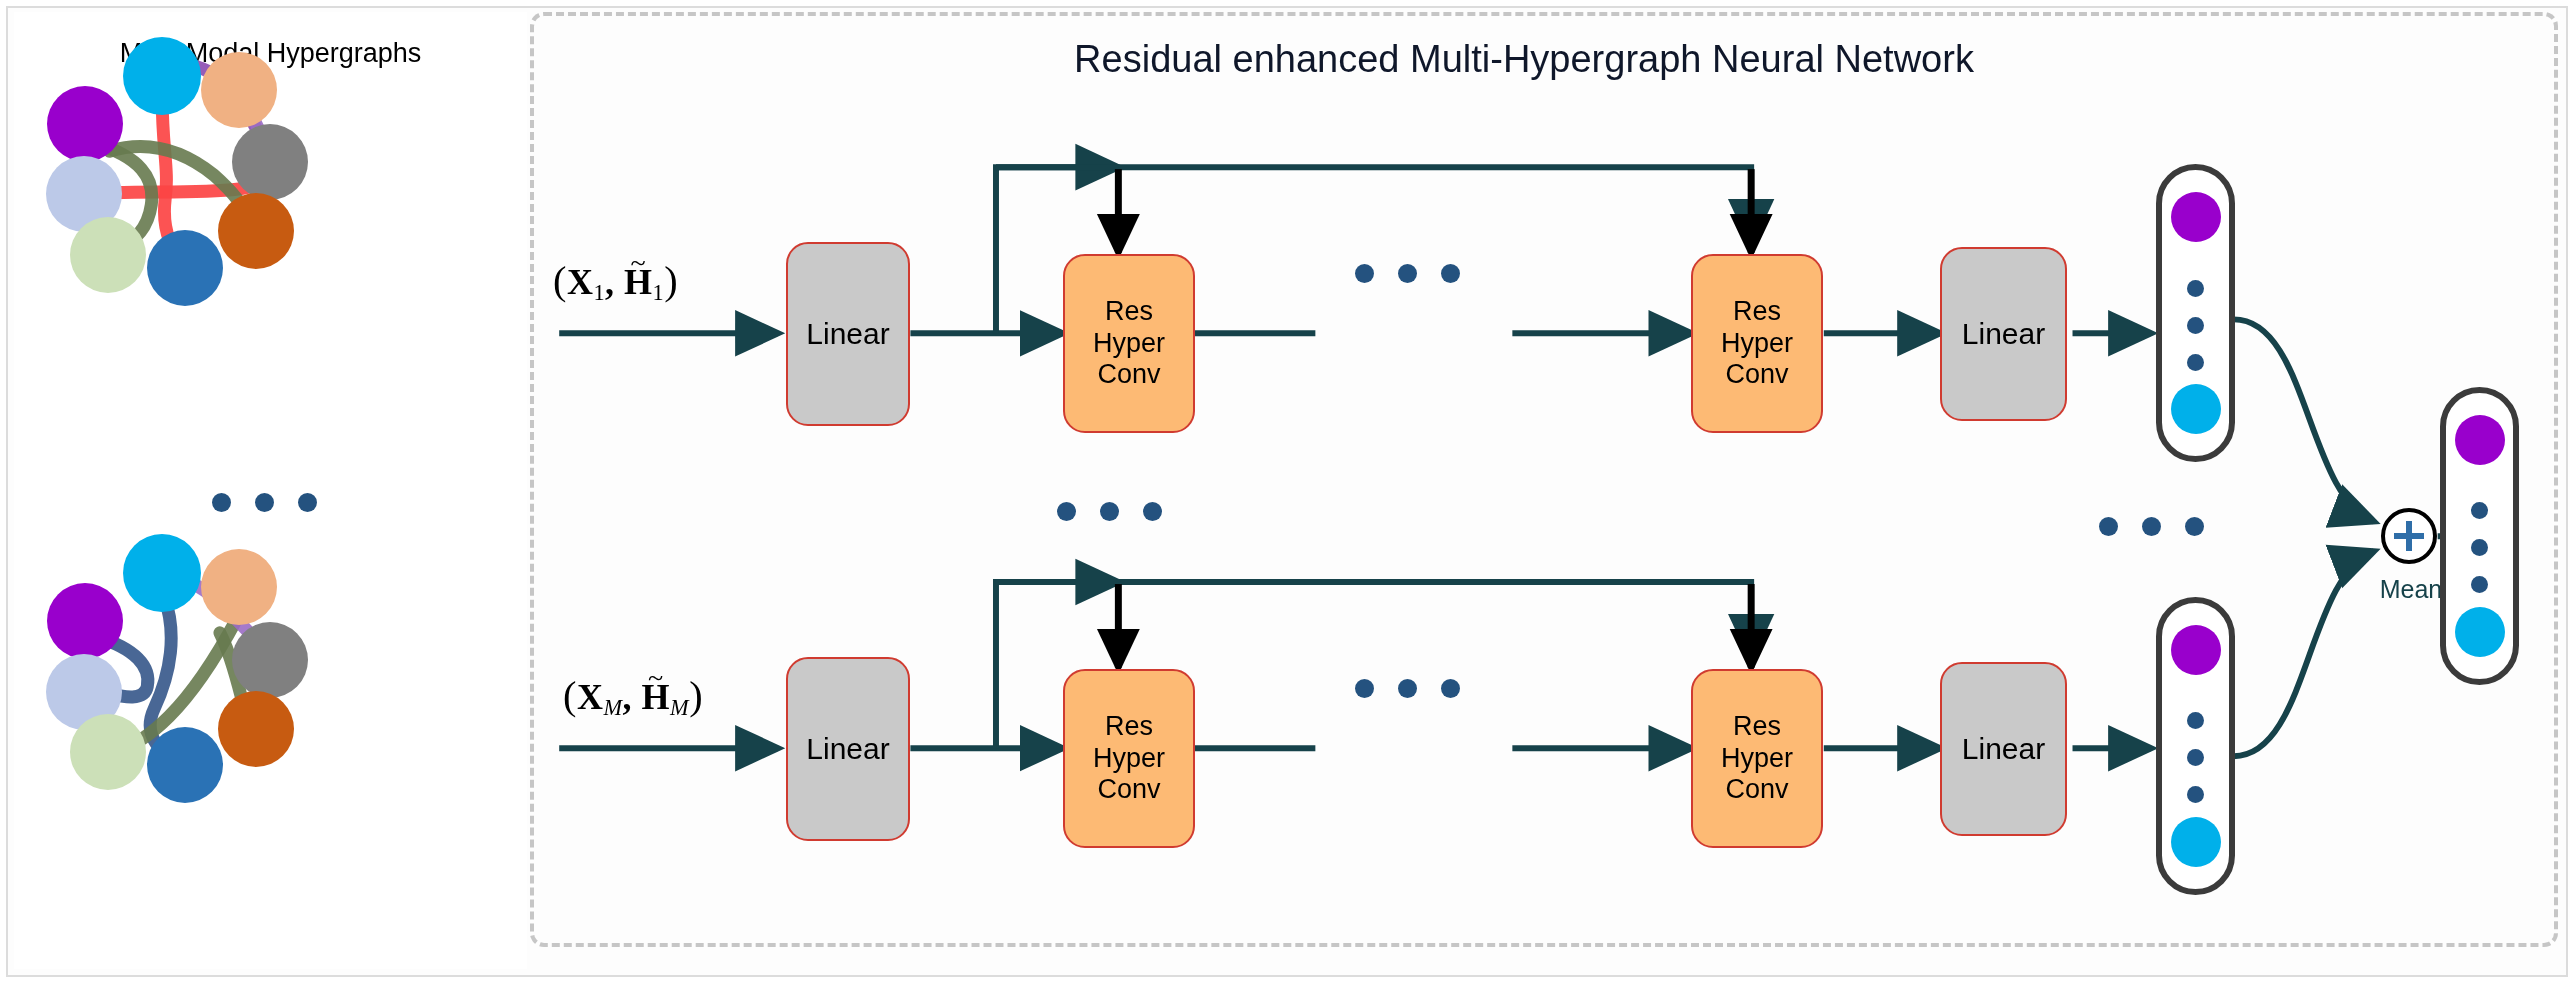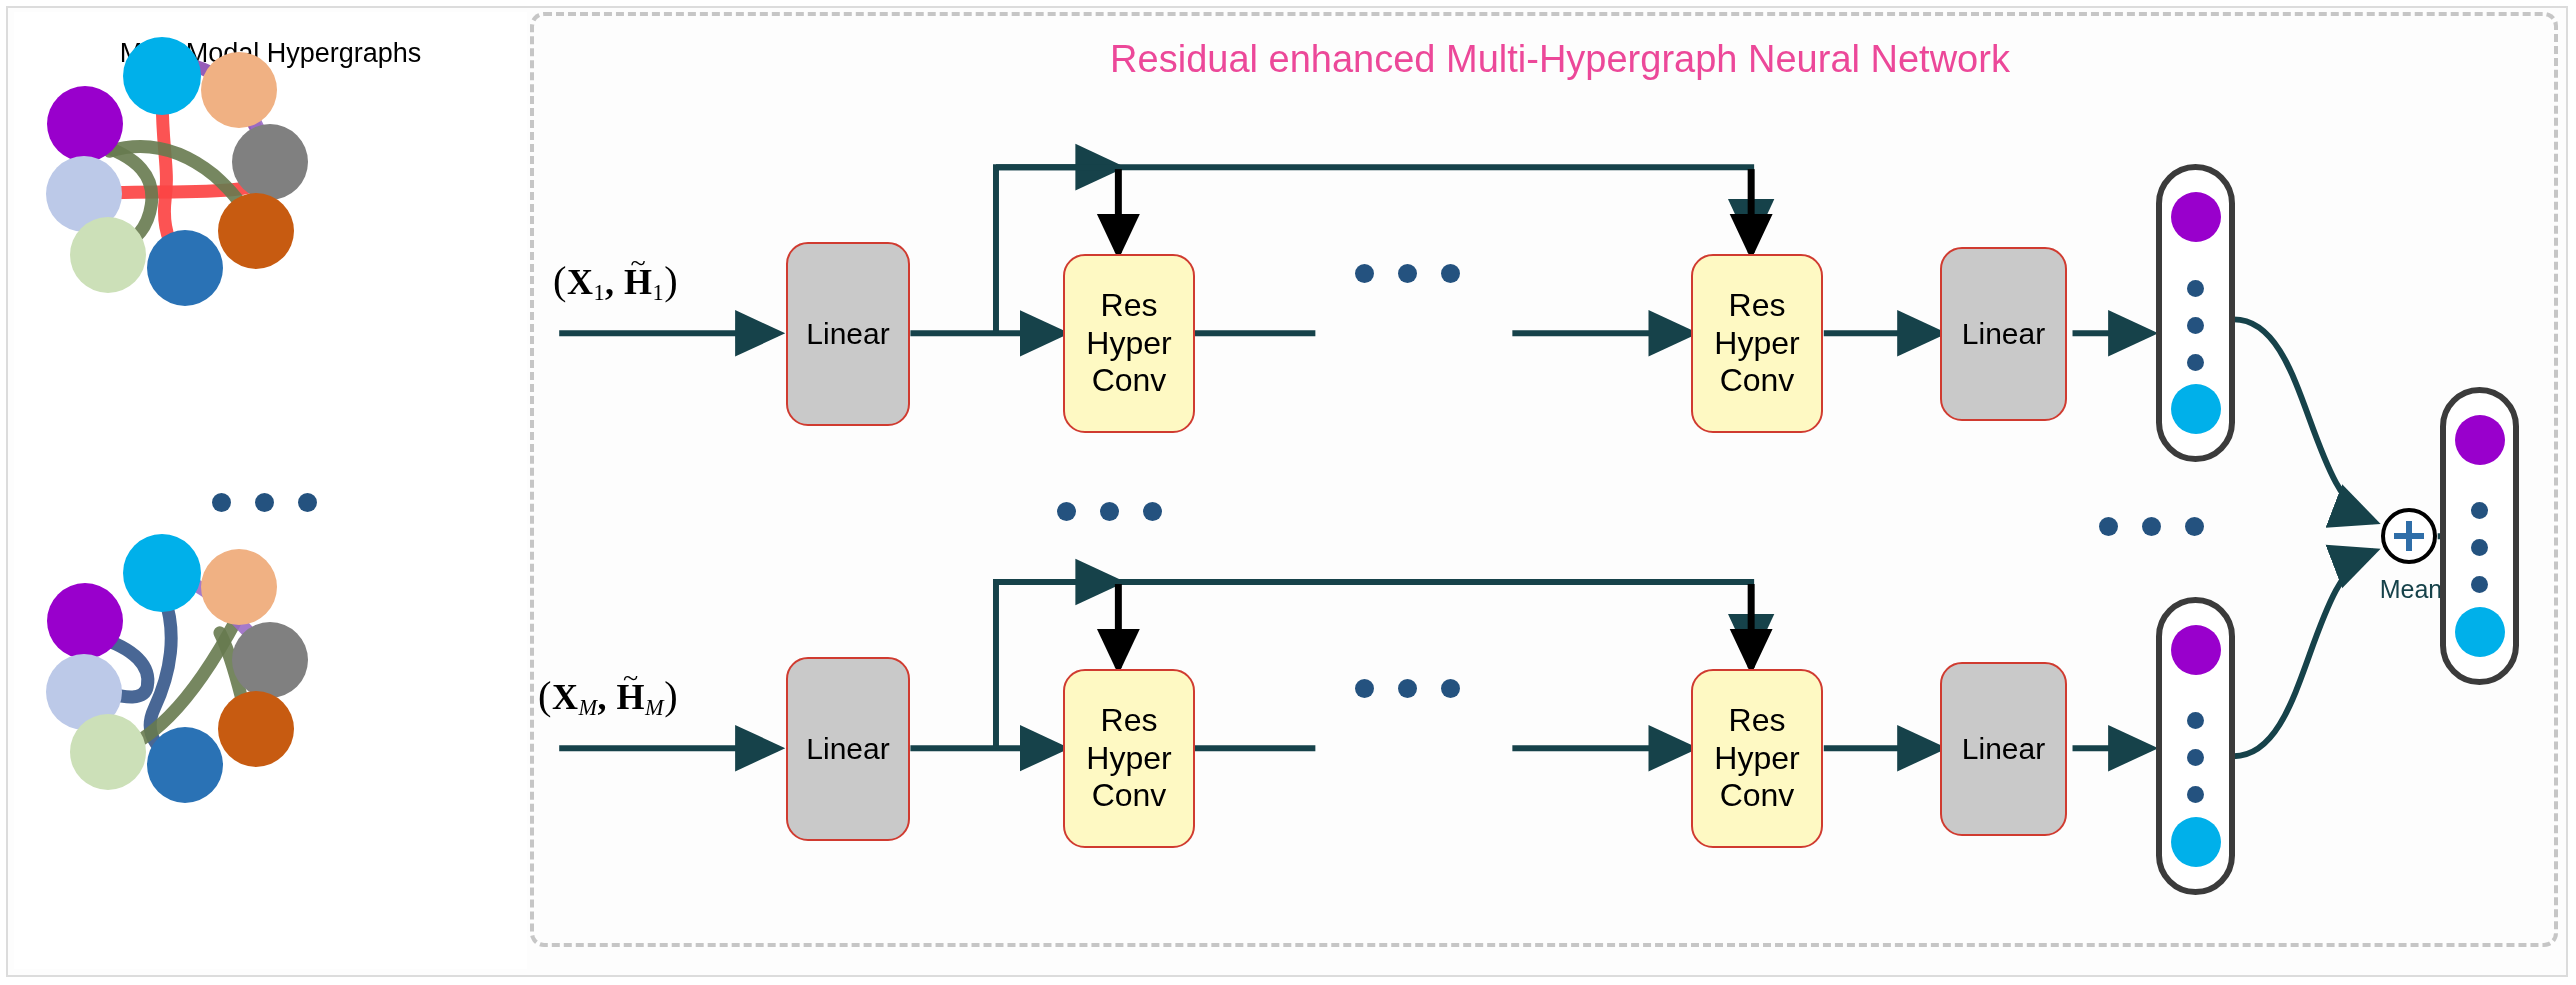--- a/index.html
+++ b/index.html
@@ -46,25 +46,25 @@
   .module-box {
     position: absolute;
     left: 530px; top: 12px;
     width: 2028px; height: 935px;
     border: 4px dashed #c6c6c6;
     border-radius: 14px;
     box-sizing: border-box;
   }
   .module-title {
     position: absolute;
-    left: 546px; top: 38px;
+    left: 510px; top: 38px;
     width: 2028px;
     text-align: center;
     font-size: 38px;
-    color: #ec4899;
+    color: #0f172a;
     font-family: "Liberation Sans", sans-serif;
     white-space: nowrap;
   }
   
   svg.layer {
     position: absolute;
     left: 0; top: 0;
     width: 2576px;
     height: 985px;
     overflow: visible;
@@ -82,22 +82,22 @@
     border-radius: 22px;
     font-family: "Liberation Sans", sans-serif;
     color: #000000;
     line-height: 1.18;
   }
   .block.linear {
     background: #c9c9c9;
     font-size: 30px;
   }
   .block.conv {
-    background: #fef9c3;
-    font-size: 32px;
+    background: #fdba74;
+    font-size: 27px;
   }
   
   .math-label {
     position: absolute;
     font-family: "Liberation Serif", serif;
     font-size: 36px;
     color: #000000;
     white-space: nowrap;
     letter-spacing: 0.5px;
   }
@@ -309,21 +309,21 @@
       <path d="M2245,321 C2320,321 2318,498 2386,524" marker-end="url(#ah)"></path>
       <path d="M2245,760 C2320,760 2318,580 2386,554" marker-end="url(#ah)"></path>
       <line x1="2450" y1="539" x2="2505" y2="539" marker-end="url(#ah)"></line>
     </g>
   </svg>
 
   <div class="math-label" style="left:553px; top:257px;">
     <span class="par">(</span><span class="bm">X</span><span class="subn">1</span><span class="bm">,&nbsp;</span><span class="tilde-wrap"><span class="tl">~</span><span class="bm">H</span></span><span class="subn">1</span><span class="par">)</span>
   </div>
 
-  <div class="math-label" style="left:538px; top:672px;">
+  <div class="math-label" style="left:563px; top:672px;">
     <span class="par">(</span><span class="bm">X</span><span class="sub">M</span><span class="bm">,&nbsp;</span><span class="tilde-wrap"><span class="tl">~</span><span class="bm">H</span></span><span class="sub">M</span><span class="par">)</span>
   </div>
 
   <div class="block linear" style="left:786px; top:242px; width:124px; height:184px;">
     <span>Linear</span>
   </div>
 
   <div class="block conv" style="left:1063px; top:254px; width:132px; height:179px; flex-direction:column;">
     <span>Res</span>
     <span>Hyper</span>

